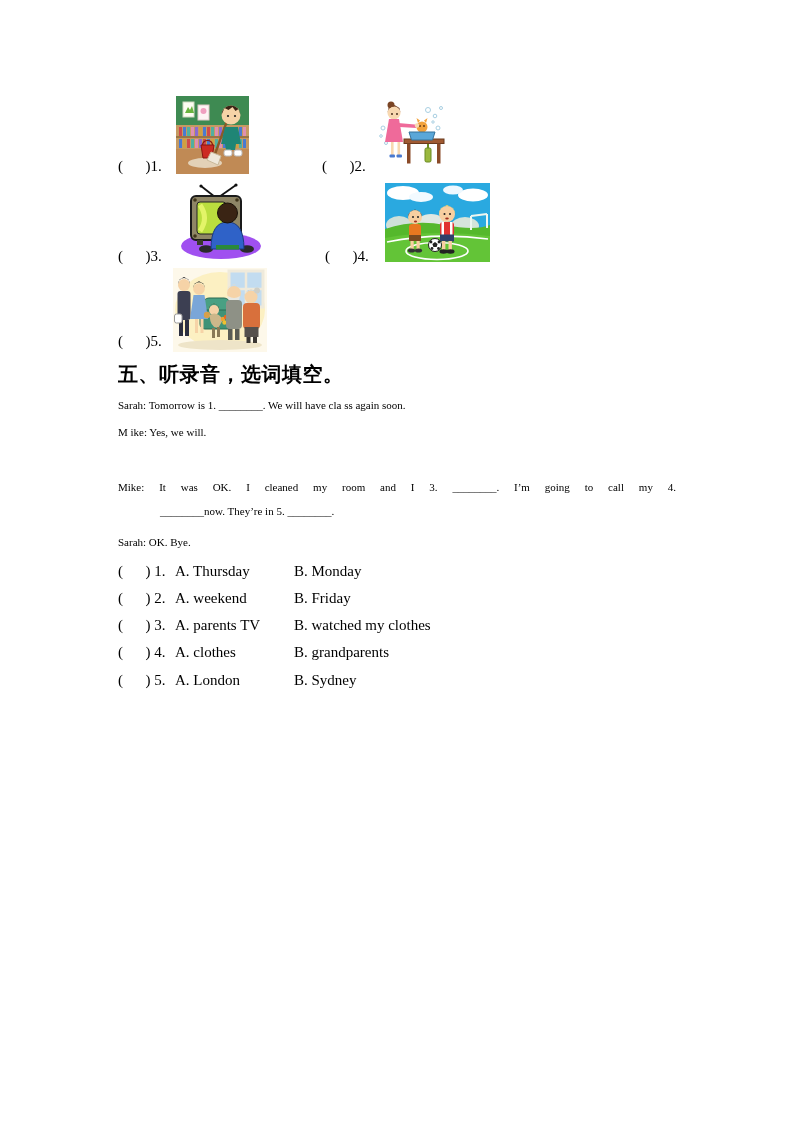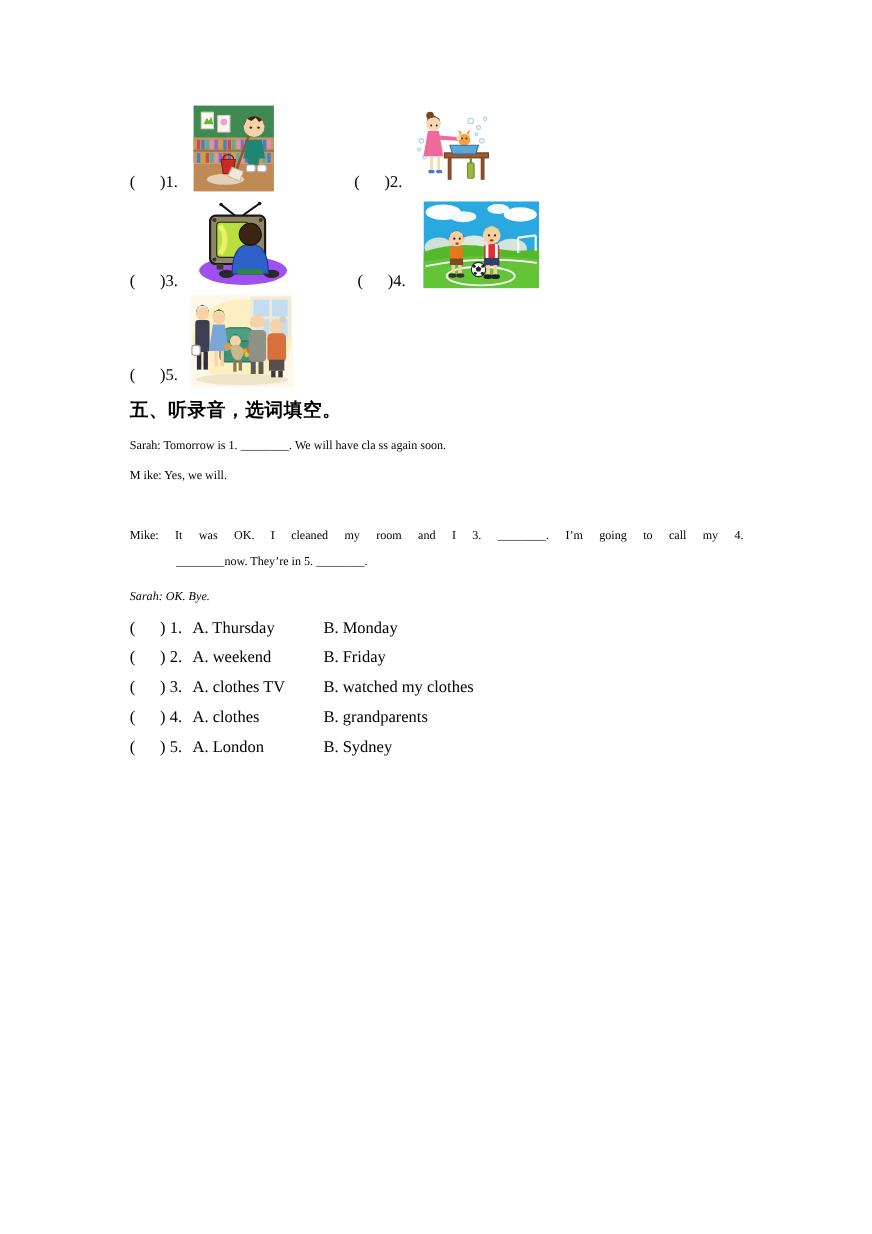--- a/index.html
+++ b/index.html
@@ -4,21 +4,21 @@
 <style>
   * { margin:0; padding:0; box-sizing:border-box; }
   body { background:#ffffff; }
   .page {
     position:relative; width:793px; height:1122px; background:#ffffff;
     font-family:"Liberation Serif", serif; color:#000; overflow:hidden;
   }
   .abs { position:absolute; }
   .pic-label { font-size:15px; white-space:pre; line-height:18px; }
   .section-heading {
-    font-size:17px; font-weight:bold; letter-spacing:0.5px;
+    font-size:20px; font-weight:bold; letter-spacing:0.5px;
     font-family:"DejaVu Sans","Liberation Sans",sans-serif;
   }
   .dialogue-line { font-size:11px; line-height:18px; white-space:pre; }
   .dialogue-line.justified {
     white-space:normal; width:558px;
     text-align:justify; text-align-last:justify;
   }
   .choice-row { position:absolute; font-size:15px; line-height:18px; height:19px; width:558px; }
   .choice-prefix { white-space:pre; }
   .choice-a { position:absolute; left:57px; white-space:pre; }
@@ -262,35 +262,35 @@
     </svg>
   </div>
   <div class="abs pic-label" style="left:118px; top:332px;">(      )5.</div>
 
   <div class="abs section-heading" style="left:118px; top:361px;">五、听录音，选词填空。</div>
 
   <div class="abs dialogue-line" style="left:118px; top:396px;">Sarah: Tomorrow is 1. ________. We will have cla ss again soon.</div>
   <div class="abs dialogue-line" style="left:118px; top:423px;">M ike: Yes, we will.</div>
   <div class="abs dialogue-line justified" style="left:118px; top:478px;">Mike: It was OK. I cleaned my room and I 3. ________. I’m going to call my 4.</div>
   <div class="abs dialogue-line" style="left:160px; top:502px;">________now. They’re in 5. ________.</div>
-  <div class="abs dialogue-line" style="left:118px; top:533px;font-style:italic;">Sarah: OK. Bye.</div>
+  <div class="abs dialogue-line" style="left:118px; top:533px;">Sarah: OK. Bye.</div>
 
   <div class="choice-row" style="left:118px; top:562px;">
     <span class="choice-prefix">(      ) 1.</span>
     <span class="choice-a">A. Thursday</span>
     <span class="choice-b">B. Monday</span>
   </div>
   <div class="choice-row" style="left:118px; top:589px;">
     <span class="choice-prefix">(      ) 2.</span>
     <span class="choice-a">A. weekend</span>
     <span class="choice-b">B. Friday</span>
   </div>
   <div class="choice-row" style="left:118px; top:616px;">
     <span class="choice-prefix">(      ) 3.</span>
-    <span class="choice-a">A. clothes TV</span>
+    <span class="choice-a">A. parents TV</span>
     <span class="choice-b">B. watched my clothes</span>
   </div>
   <div class="choice-row" style="left:118px; top:643px;">
     <span class="choice-prefix">(      ) 4.</span>
     <span class="choice-a">A. clothes</span>
     <span class="choice-b">B. grandparents</span>
   </div>
   <div class="choice-row" style="left:118px; top:671px;">
     <span class="choice-prefix">(      ) 5.</span>
     <span class="choice-a">A. London</span>

